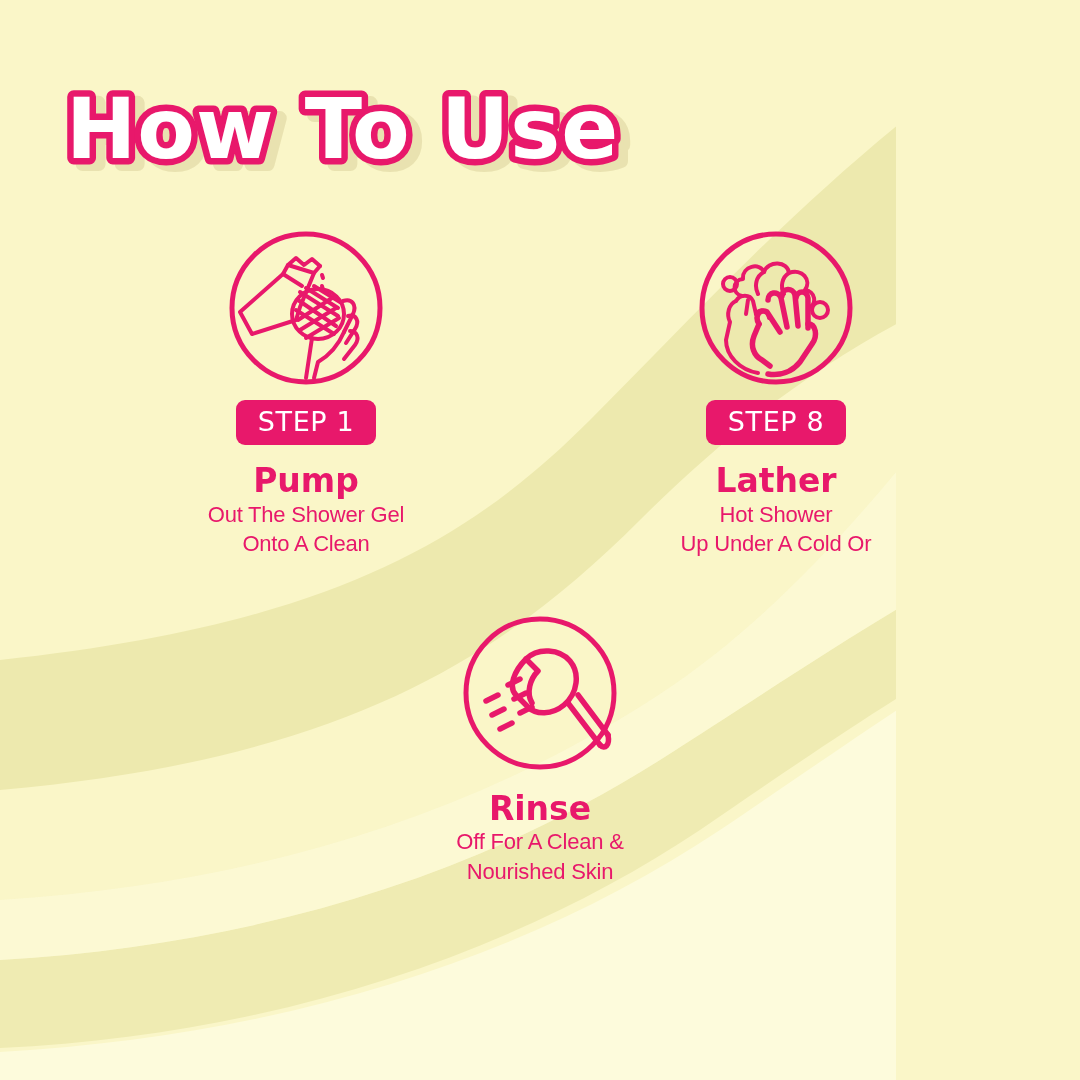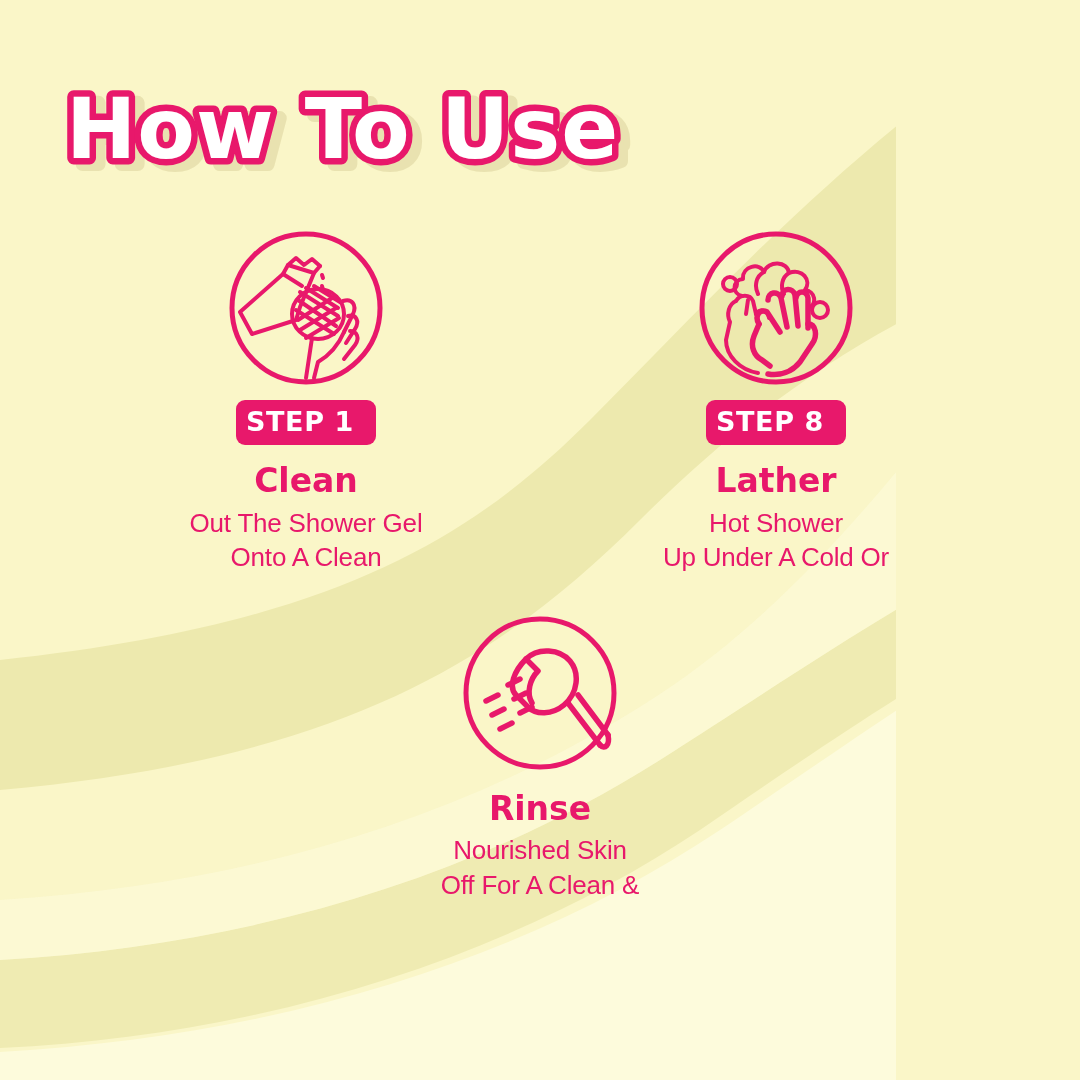--- a/index.html
+++ b/index.html
@@ -104,41 +104,40 @@
     stroke: #E8186B;
     stroke-width: 5;
   }
 
   .step-badge {
     display: inline-block;
     background: #E8186B;
     color: #FFFFFF;
     font-family: "DejaVu Sans", sans-serif;
     font-size: 27px;
-    font-weight: bold;
+    font-weight: normal;
     letter-spacing: 0.6px;
-    padding: 8px 22px 9px 10px;
+    padding: 8px 22px 9px 22px;
     border-radius: 9px;
     line-height: 1.05;
   }
 
   .step-title {
     margin-top: 18px;
     color: #E8186B;
     font-family: "DejaVu Sans", sans-serif;
     font-size: 33px;
     font-weight: bold;
     line-height: 1.1;
   }
 
   .step-desc {
-    margin-top: 6px;
     color: #E8186B;
     font-family: "Liberation Sans", sans-serif;
-    font-size: 26px;
+    font-size: 22px;
     font-weight: normal;
     line-height: 1.33;
     letter-spacing: -0.2px;
   }
   .step-desc .line { display: block; }
 </style>
 </head>
 <body>
 
 <div id="poster">
@@ -177,21 +176,21 @@
         <path class="icon-stroke-thin" d="M110,80 L74,102 M106,70 L72,92 M113,90 L80,110"></path>
 
         <path class="icon-stroke-thin" d="M117,73 C126,70 131,77 127,86 L118,104"></path>
         <path class="icon-stroke-thin" d="M122,88 C130,86 134,93 129,101 L120,115"></path>
         <path class="icon-stroke-thin" d="M124,103 C131,103 134,110 129,117 L118,131"></path>
         <path class="icon-stroke-thin" d="M118,104 C112,118 104,127 92,134 L88,150"></path>
         <path class="icon-stroke-thin" d="M86,110 L80,150"></path>
       </svg>
     </div>
     <span class="step-badge">STEP 1</span>
-    <div class="step-title">Clean</div>
+    <div class="step-title">Pump</div>
     <div class="step-desc">
       <span class="line">Out The Shower Gel</span>
       <span class="line">Onto A Clean</span>
     </div>
   </div>
 
   <div class="step" id="step-2">
     <div class="step-icon">
       <svg class="icon-svg" viewBox="0 0 160 160" aria-hidden="true">
         <circle class="icon-ring" cx="80" cy="80" r="74"></circle>
@@ -240,18 +239,18 @@
         <path class="icon-stroke" d="M48,72 L60,66"></path>
         <path class="icon-stroke" d="M54,86 L66,80"></path>
         <path class="icon-stroke" d="M60,100 L72,94"></path>
         <path class="icon-stroke" d="M26,88 L38,82"></path>
         <path class="icon-stroke" d="M32,102 L44,96"></path>
         <path class="icon-stroke" d="M40,116 L52,110"></path>
       </svg>
     </div>
     <div class="step-title">Rinse</div>
     <div class="step-desc">
+      <span class="line">Off For A Clean &amp;</span>
       <span class="line">Nourished Skin</span>
-      <span class="line">Off For A Clean &amp;</span>
     </div>
   </div>
 
 </div>
 
 </body></html>

